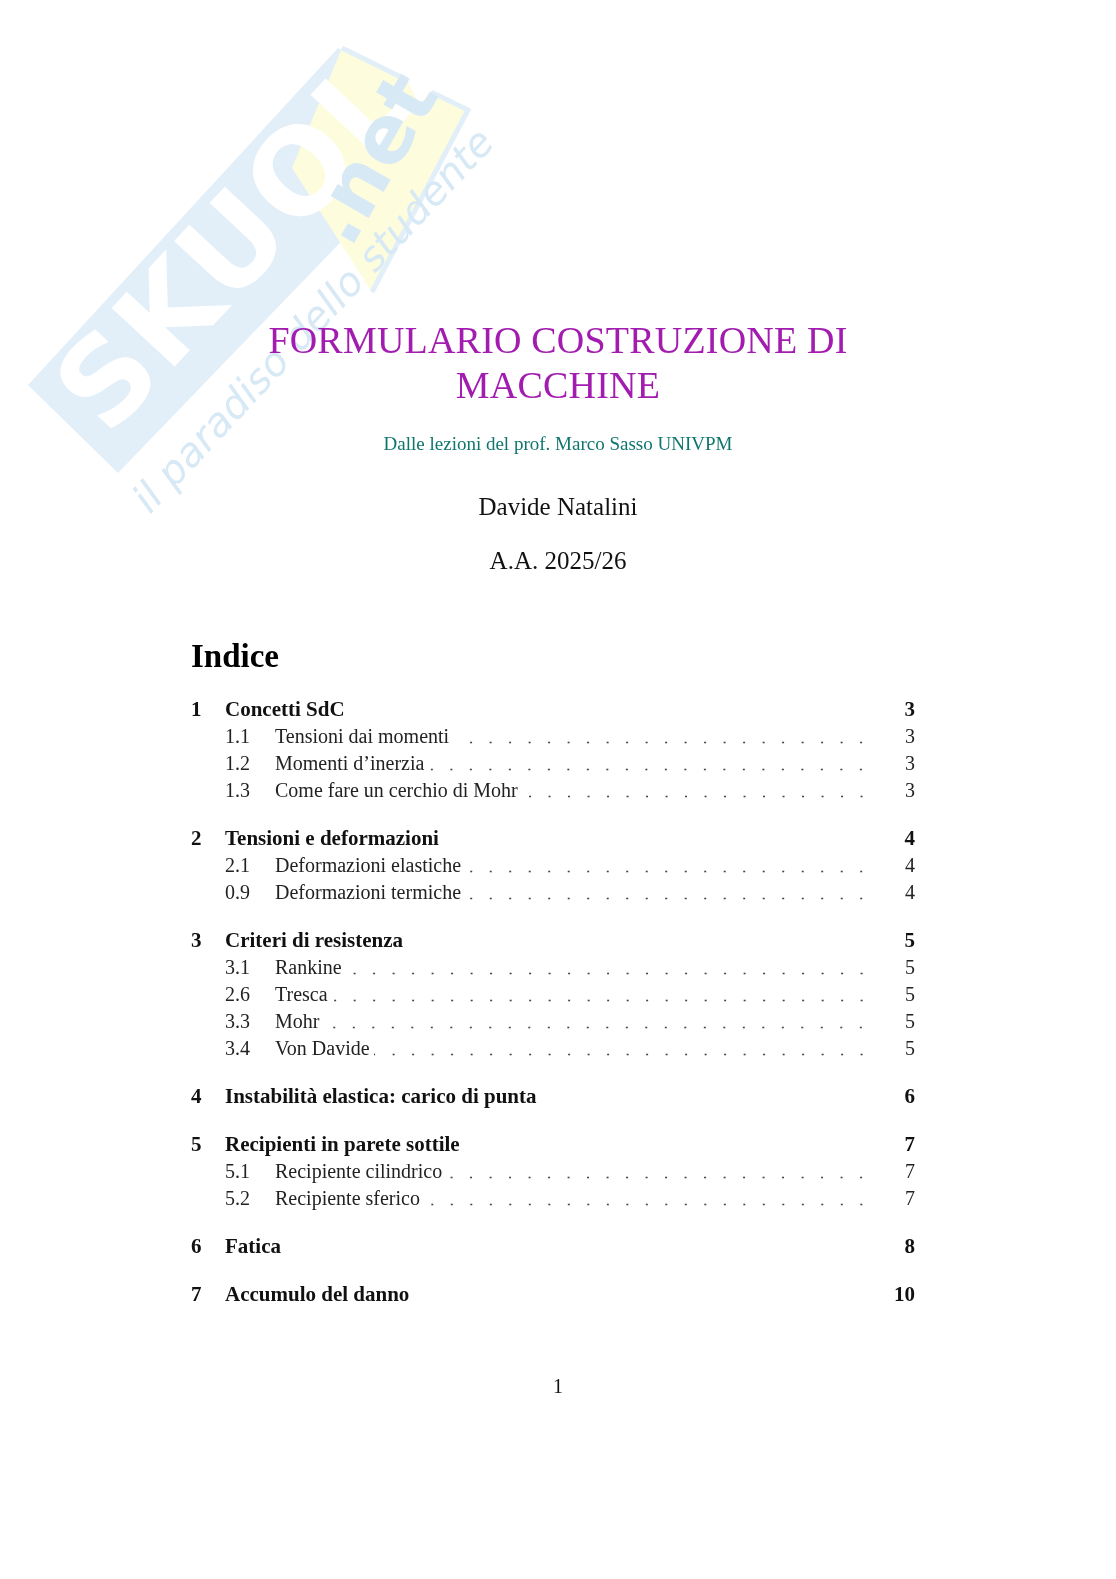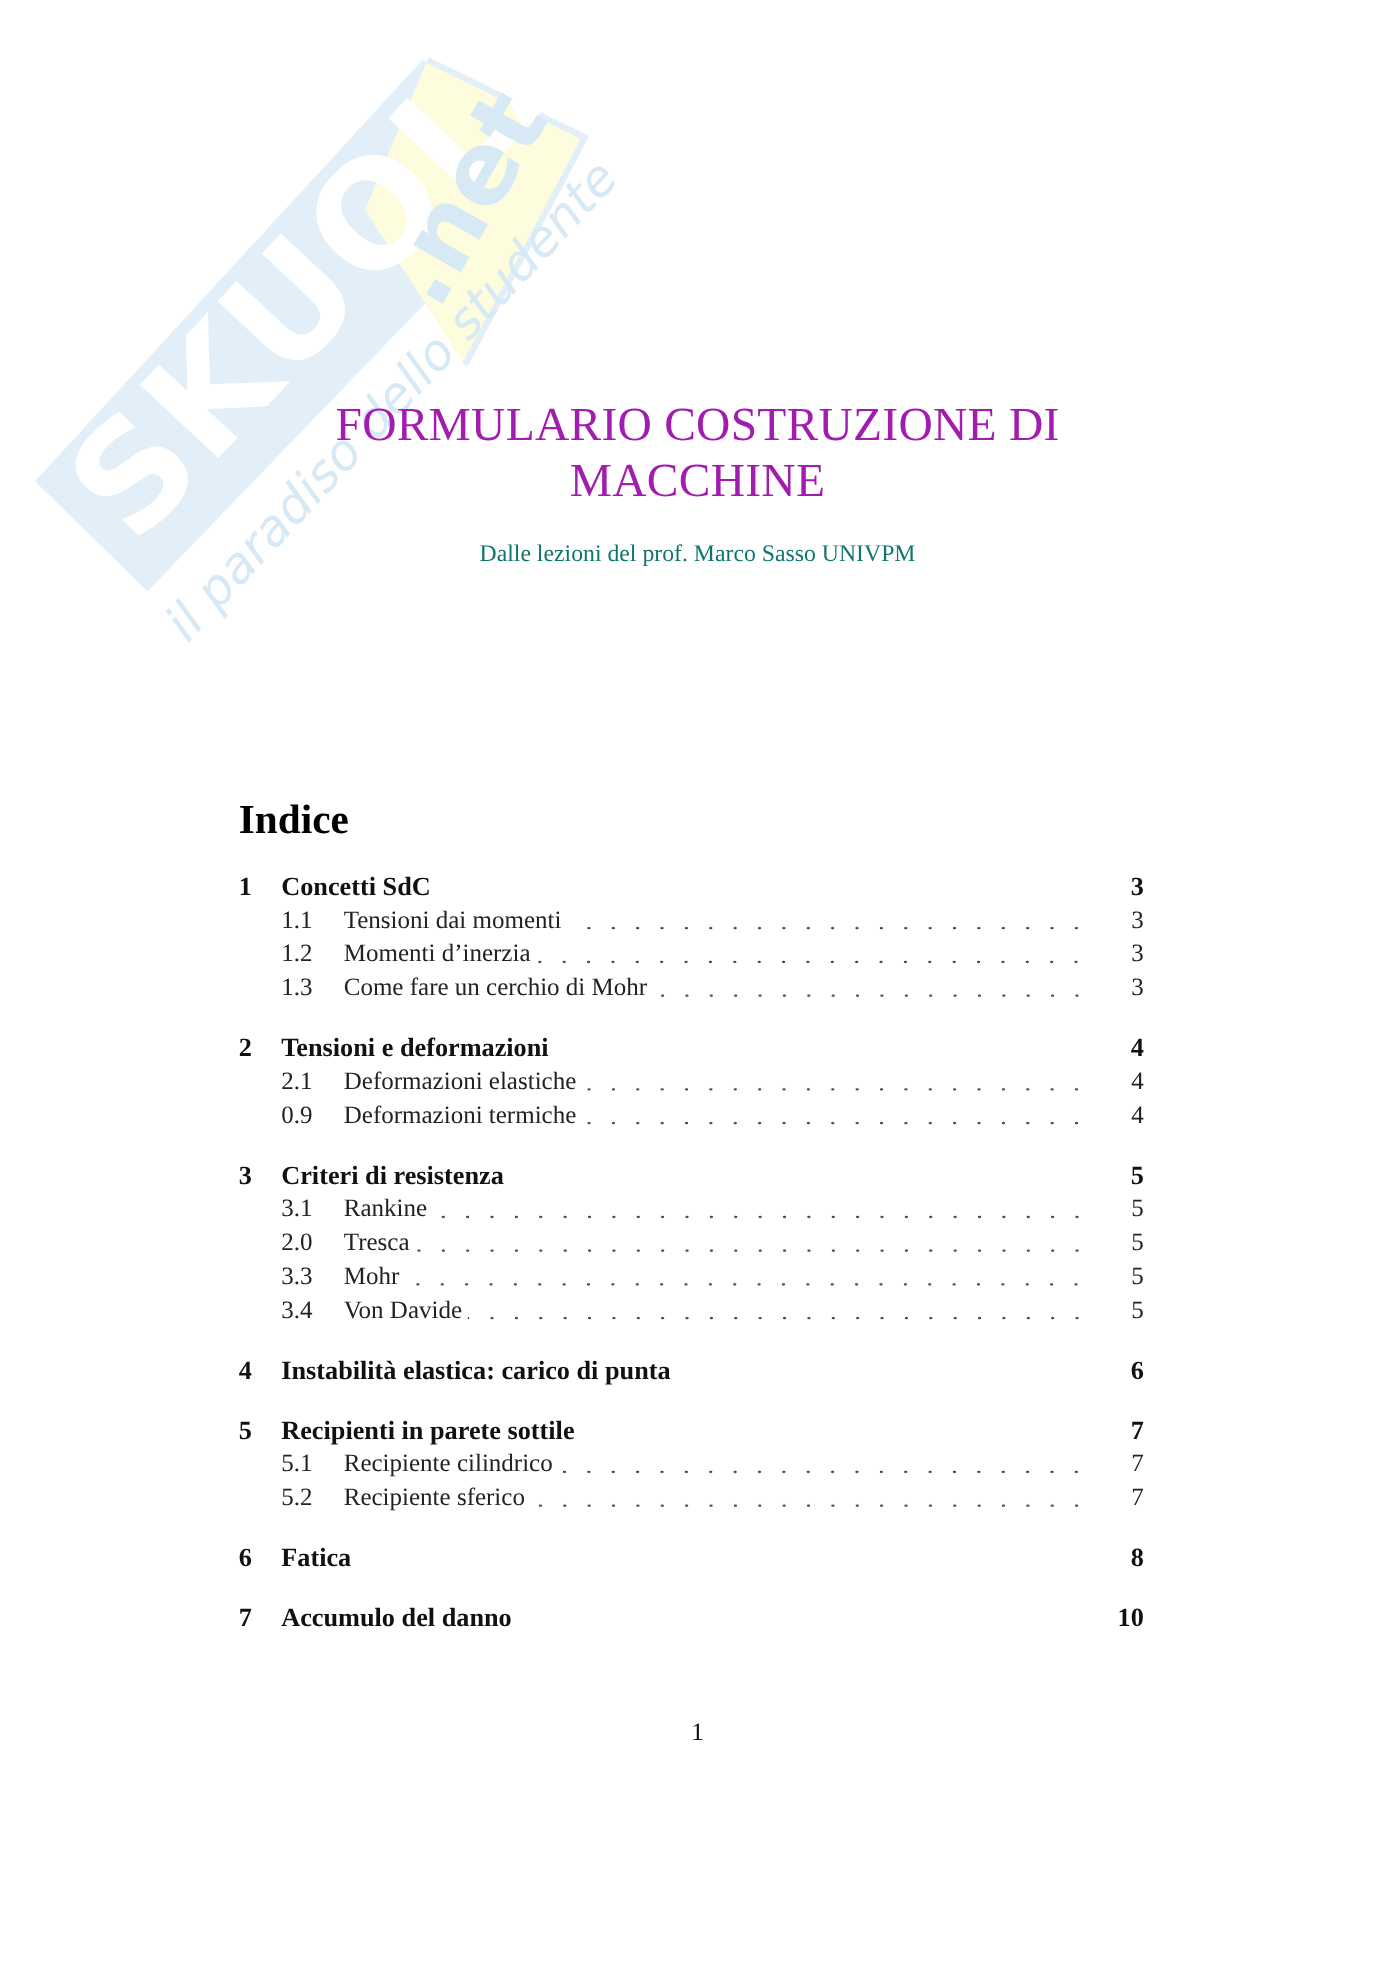--- a/index.html
+++ b/index.html
@@ -202,20 +202,22 @@
     <g transform="translate(150,515) rotate(-47)">
       <text x="0" y="0" font-family="DejaVu Sans, sans-serif" font-style="italic" font-size="40" fill="#d8e9f6">il paradiso dello studente</text>
     </g>
   </svg>
 
   <h1 class="title-block doc-title">
     <span>FORMULARIO COSTRUZIONE DI</span><br>
     <span>MACCHINE</span>
   </h1>
   <div class="title-block doc-subtitle">Dalle lezioni del prof. Marco Sasso UNIVPM</div>
+  <div class="title-block doc-author">Davide Natalini</div>
+  <div class="title-block doc-year">A.A. 2025/26</div>
 
   <h2 class="toc-heading">Indice</h2>
 
   <div class="toc">
 
     <div class="toc-section">
       <div class="toc-section-row">
         <span class="toc-section-num">1</span>
         <span class="toc-section-title">Concetti SdC</span>
         <span class="toc-page">3</span>
@@ -266,21 +268,21 @@
         <span class="toc-section-title">Criteri di resistenza</span>
         <span class="toc-page">5</span>
       </div>
       <div class="toc-sub-row">
         <span class="toc-sub-num">3.1</span>
         <span class="toc-sub-title">Rankine</span>
         <span class="toc-dots"></span>
         <span class="toc-sub-page">5</span>
       </div>
       <div class="toc-sub-row">
-        <span class="toc-sub-num">2.0</span>
+        <span class="toc-sub-num">2.6</span>
         <span class="toc-sub-title">Tresca</span>
         <span class="toc-dots"></span>
         <span class="toc-sub-page">5</span>
       </div>
       <div class="toc-sub-row">
         <span class="toc-sub-num">3.3</span>
         <span class="toc-sub-title">Mohr</span>
         <span class="toc-dots"></span>
         <span class="toc-sub-page">5</span>
       </div>

